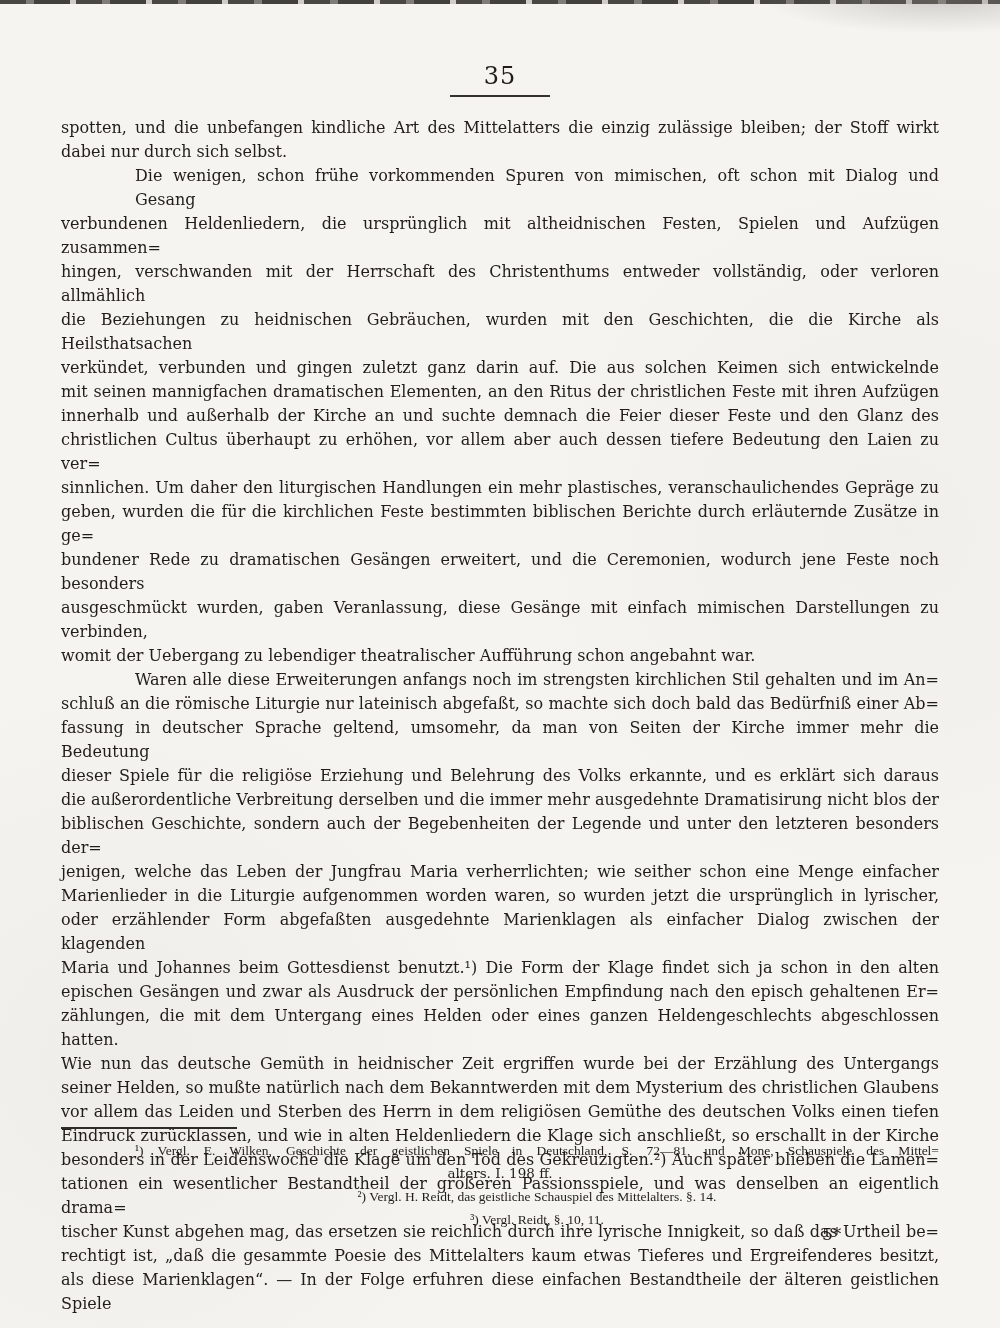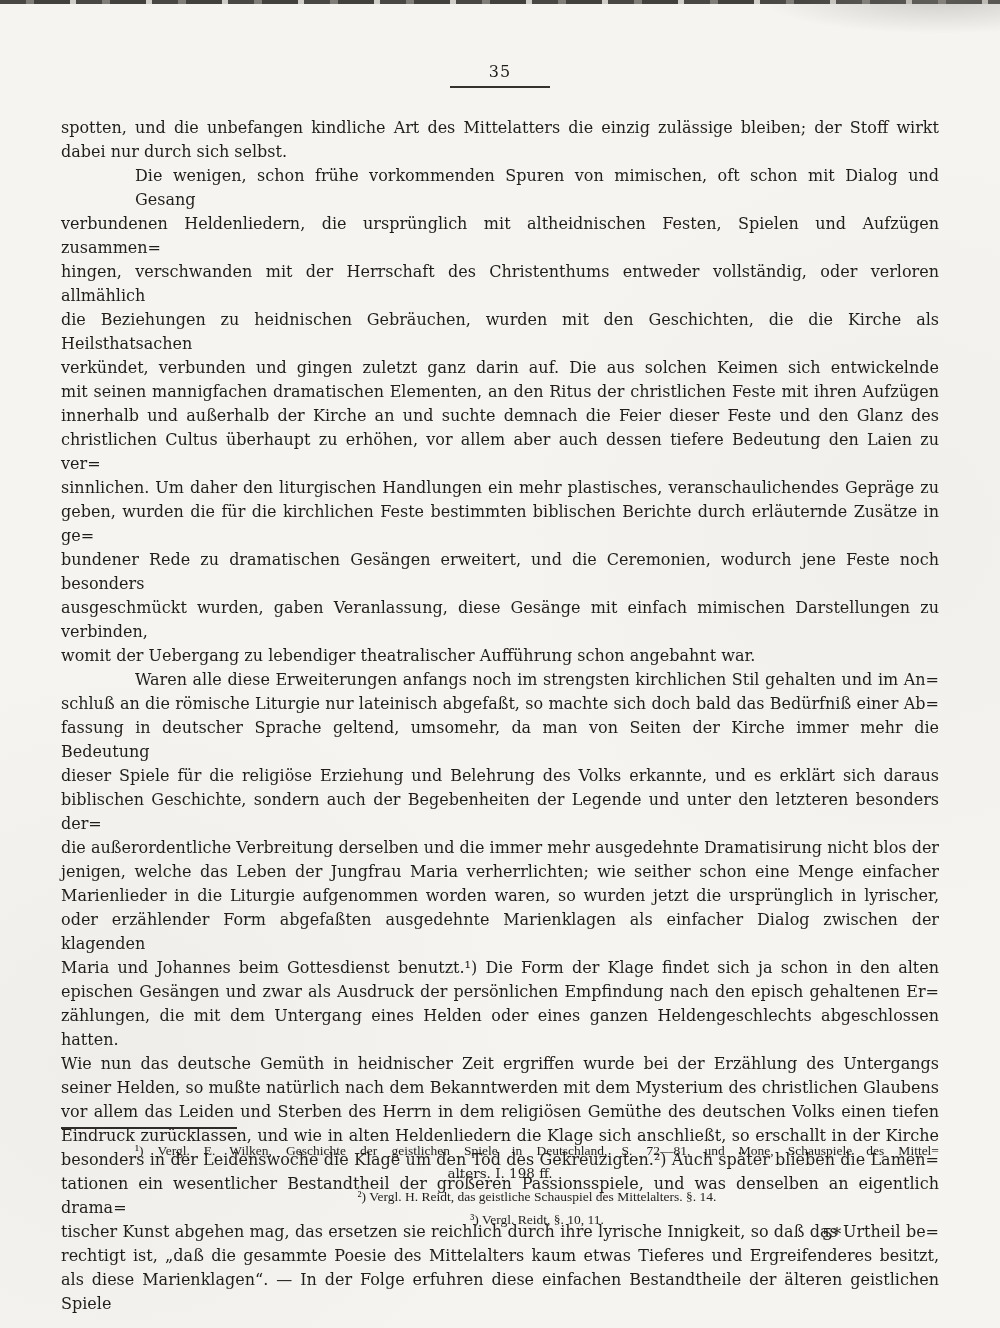--- a/index.html
+++ b/index.html
@@ -23,21 +23,21 @@
     background: radial-gradient(ellipse at 75% 0%, rgba(140,137,130,.35), rgba(245,244,241,0) 70%);
   }
   .paper-mottle {
     position: absolute; inset: 0; pointer-events: none;
     background:
       radial-gradient(circle at 12% 80%, rgba(210,207,200,.18), rgba(245,244,241,0) 30%),
       radial-gradient(circle at 90% 40%, rgba(215,212,205,.15), rgba(245,244,241,0) 35%);
   }
   
   .header { position: absolute; top: 62px; left: 0; right: 0; text-align: center; }
-  .header .num { font-size: 16px; letter-spacing: 1px; }
+  .header .num { font-size: 24px; letter-spacing: 1px; }
   .header .rule { width: 100px; height: 2px; background: #35322d; margin: 5px auto 0; }
   
   .body-text {
     position: absolute; left: 61px; top: 116px; width: 878px;
     font-size: 16px; line-height: 24px;
   }
   .line { text-align: justify; }
   .line.just { text-align-last: justify; }
   .line.indent { padding-left: 74px; }
   
@@ -80,22 +80,22 @@
     <div class="line just">christlichen Cultus überhaupt zu erhöhen, vor allem aber auch dessen tiefere Bedeutung den Laien zu ver=</div>
     <div class="line just">sinnlichen.  Um daher den liturgischen Handlungen ein mehr plastisches, veranschaulichendes Gepräge zu</div>
     <div class="line just">geben, wurden die für die kirchlichen Feste bestimmten biblischen Berichte durch erläuternde Zusätze in ge=</div>
     <div class="line just">bundener Rede zu dramatischen Gesängen erweitert, und die Ceremonien, wodurch jene Feste noch besonders</div>
     <div class="line just">ausgeschmückt wurden, gaben Veranlassung, diese Gesänge mit einfach mimischen Darstellungen zu verbinden,</div>
     <div class="line">womit der Uebergang zu lebendiger theatralischer Aufführung schon angebahnt war.</div>
     <div class="line indent just">Waren alle diese Erweiterungen anfangs noch im strengsten kirchlichen Stil gehalten und im An=</div>
     <div class="line just">schluß an die römische Liturgie nur lateinisch abgefaßt, so machte sich doch bald das Bedürfniß einer Ab=</div>
     <div class="line just">fassung in deutscher Sprache geltend, umsomehr, da man von Seiten der Kirche immer mehr die Bedeutung</div>
     <div class="line just">dieser Spiele für die religiöse Erziehung und Belehrung des Volks erkannte, und es erklärt sich daraus</div>
+    <div class="line just">die außerordentliche Verbreitung derselben und die immer mehr ausgedehnte Dramatisirung nicht blos der</div>
     <div class="line just">biblischen Geschichte, sondern auch der Begebenheiten der Legende und unter den letzteren besonders der=</div>
-    <div class="line just">die außerordentliche Verbreitung derselben und die immer mehr ausgedehnte Dramatisirung nicht blos der</div>
     <div class="line just">jenigen, welche das Leben der Jungfrau Maria verherrlichten; wie seither schon eine Menge einfacher</div>
     <div class="line just">Marienlieder in die Liturgie aufgenommen worden waren, so wurden jetzt die ursprünglich in lyrischer,</div>
     <div class="line just">oder erzählender Form abgefaßten ausgedehnte Marienklagen als einfacher Dialog zwischen der klagenden</div>
     <div class="line just">Maria und Johannes beim Gottesdienst benutzt.¹)  Die Form der Klage findet sich ja schon in den alten</div>
     <div class="line just">epischen Gesängen und zwar als Ausdruck der persönlichen Empfindung nach den episch gehaltenen Er=</div>
     <div class="line just">zählungen, die mit dem Untergang eines Helden oder eines ganzen Heldengeschlechts abgeschlossen hatten.</div>
     <div class="line just">Wie nun das deutsche Gemüth in heidnischer Zeit ergriffen wurde bei der Erzählung des Untergangs</div>
     <div class="line just">seiner Helden, so mußte natürlich nach dem Bekanntwerden mit dem Mysterium des christlichen Glaubens</div>
     <div class="line just">vor allem das Leiden und Sterben des Herrn in dem religiösen Gemüthe des deutschen Volks einen tiefen</div>
     <div class="line just">Eindruck zurücklassen, und wie in alten Heldenliedern die Klage sich anschließt, so erschallt in der Kirche</div>

